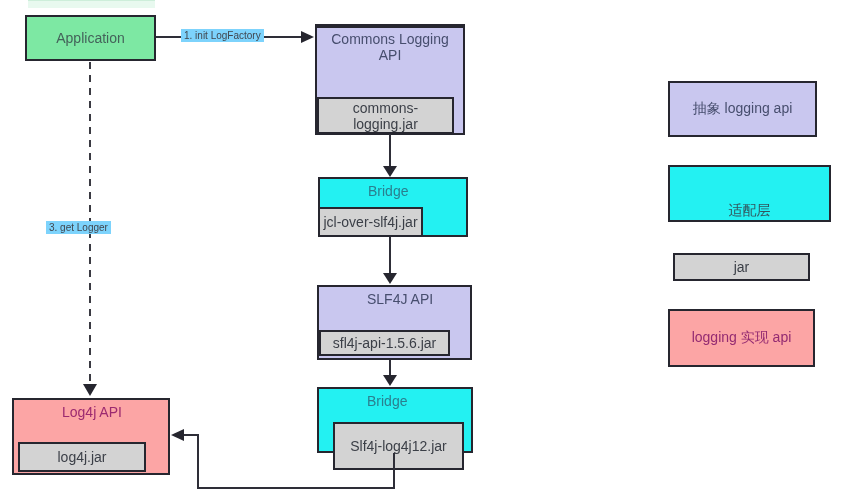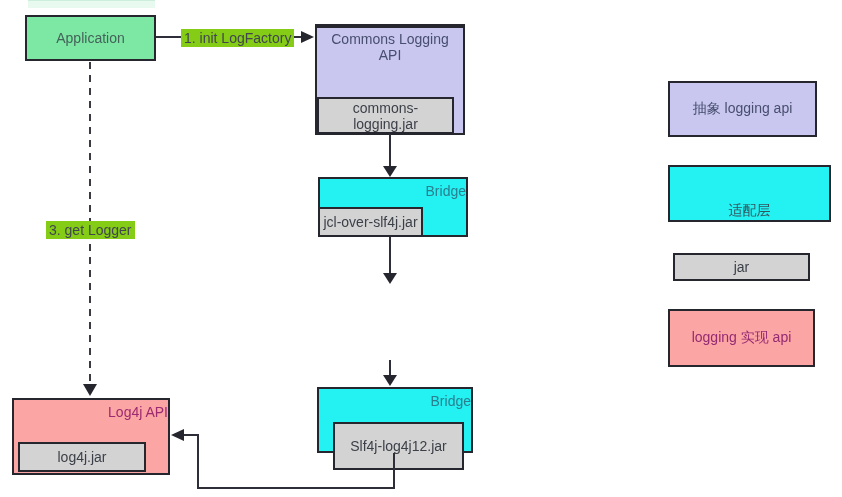--- a/index.html
+++ b/index.html
@@ -26,27 +26,27 @@
   .hline{height:2px;} .vline{width:2px;}
   .dashed-v{
     position:absolute;width:2px;
     background:repeating-linear-gradient(180deg,#3a3a42 0 7px,transparent 7px 13px);
   }
   .arr{position:absolute;width:0;height:0;}
   .arr-down{border-left:7px solid transparent;border-right:7px solid transparent;border-top:11px solid #26262f;}
   .arr-right{border-top:6px solid transparent;border-bottom:6px solid transparent;border-left:13px solid #26262f;}
   .arr-left{border-top:6px solid transparent;border-bottom:6px solid transparent;border-right:13px solid #26262f;}
   .edge-label{
-    position:absolute;background:#84cc16;color:#41464e;font-size:14px;
+    position:absolute;background:#7dd3fc;color:#41464e;font-size:10px;
     padding:1px 3px;white-space:nowrap;
   }
   .compound{display:flex;flex-direction:column;}
   .compound-header{height:28px;display:flex;align-items:center;justify-content:center;}
   .compound-body{flex:1;border-top:2px solid #26262f;position:relative;text-align:center;padding-top:3px;}
-  .box-title{display:block;padding-top:4px;text-align:right;font-size:14px;}
+  .box-title{display:block;padding-top:4px;text-align:left;font-size:14px;padding-left:48px;}
   .sliver{position:absolute;background:#e8f9ef;border-top:1px solid #cdeeda;}
 </style>
 </head>
 <body>
 
 <div id="canvas">
 
   <div class="sliver" style="left:28px;top:0;width:127px;height:7px;"></div>
 
   <div class="box center fill-green txt title-green" style="left:25px;top:15px;width:131px;height:46px;">
@@ -75,20 +75,26 @@
   <div class="box fill-cyan" style="left:318px;top:177px;width:150px;height:60px;">
     <span class="box-title title-cyan">Bridge</span>
     <div class="box center fill-gray jar-text" style="left:-2px;top:28px;width:105px;height:30px;">
       <span>jcl-over-slf4j.jar</span>
     </div>
   </div>
 
   <div class="vline" style="left:389px;top:237px;height:38px;"></div>
   <div class="arr arr-down" style="left:383px;top:273px;"></div>
 
+  <div class="box fill-lavender" style="left:317px;top:285px;width:155px;height:75px;">
+    <span class="box-title title-lav">SLF4J API</span>
+    <div class="box center fill-gray jar-text" style="left:0px;top:43px;width:131px;height:26px;">
+      <span>sfl4j-api-1.5.6.jar</span>
+    </div>
+  </div>
 
   <div class="vline" style="left:389px;top:360px;height:17px;"></div>
   <div class="arr arr-down" style="left:383px;top:375px;"></div>
 
   <div class="box fill-cyan" style="left:317px;top:387px;width:156px;height:66px;">
     <span class="box-title title-cyan">Bridge</span>
     <div class="box center fill-gray jar-text" style="left:14px;top:33px;width:131px;height:48px;">
       <span>Slf4j-log4j12.jar</span>
     </div>
   </div>

